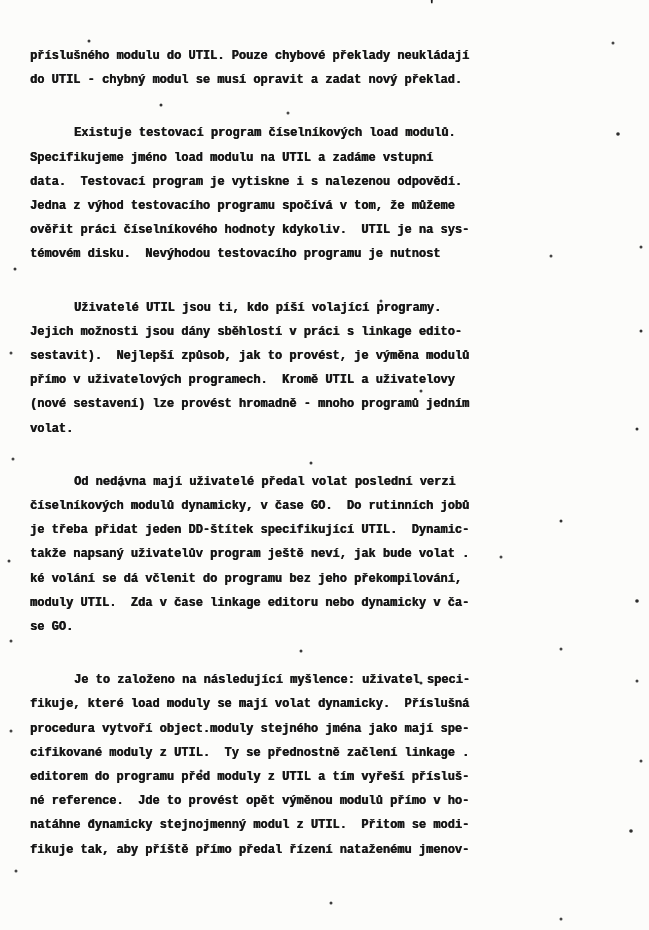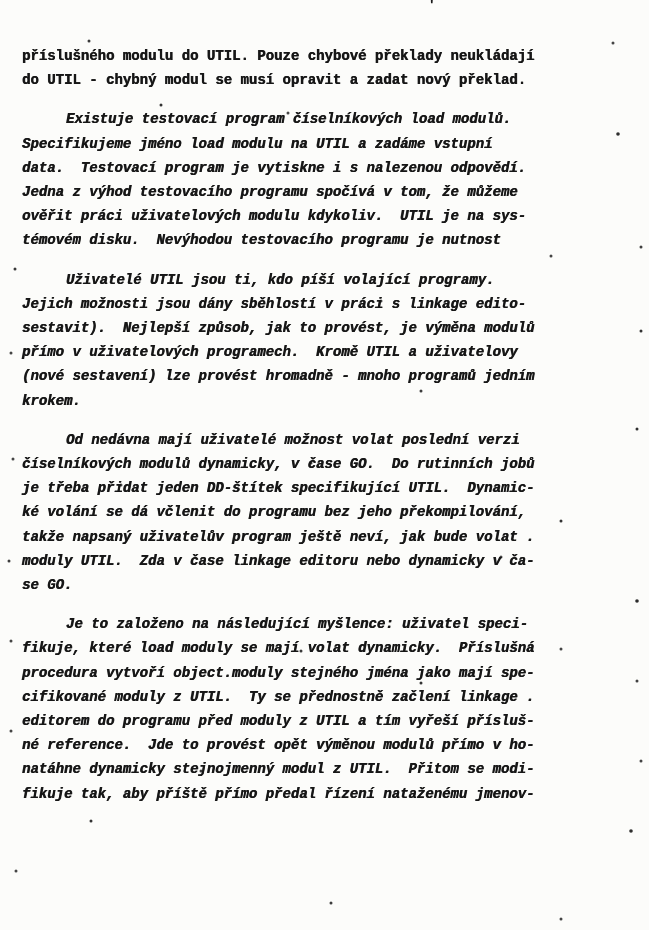--- a/index.html
+++ b/index.html
@@ -70,29 +70,29 @@
       200px 770px 0 0.5px #3b3b3b,
       640px 760px 0 0.5px #444,
       90px 820px 0 0.5px #333,
       630px 830px 0 0.8px #2f2f2f,
       15px 870px 0 0.5px #454545,
       330px 902px 0 0.5px #3c3c3c,
       560px 918px 0 0.5px #444;
   }
   .text-block {
     position: absolute;
-    left: 22px;
+    left: 30px;
     top: 44px;
     width: 612px;
-    font-size: 14px;
+    font-size: 12px;
     line-height: 24.2px;
     letter-spacing: 0;
   }
   .paragraph { margin: 0; }
-  .paragraph + .paragraph { margin-top: 15px; font-style: italic; }
+  .paragraph + .paragraph { margin-top: 29px; }
   .paragraph.indent .line:first-child { text-indent: 44px; }
   .line {
     white-space: pre;
     text-shadow: 0.4px 0.4px 0.5px rgba(12, 12, 12, 0.85),
                  -0.2px 0.2px 0.3px rgba(12, 12, 12, 0.4);
   }
 </style>
 </head>
 <body>
 
@@ -102,37 +102,37 @@
   <div class="text-block">
       <div class="paragraph">
         <div class="line">příslušného modulu do UTIL. Pouze chybové překlady neukládají</div>
         <div class="line">do UTIL - chybný modul se musí opravit a zadat nový překlad.</div>
       </div>
       <div class="paragraph indent">
         <div class="line">Existuje testovací program číselníkových load modulů.</div>
         <div class="line">Specifikujeme jméno load modulu na UTIL a zadáme vstupní</div>
         <div class="line">data.  Testovací program je vytiskne i s nalezenou odpovědí.</div>
         <div class="line">Jedna z výhod testovacího programu spočívá v tom, že můžeme</div>
-        <div class="line">ověřit práci uživatelových modulu kdykoliv.  UTIL je na sys-</div>
+        <div class="line">ověřit práci číselníkového hodnoty kdykoliv.  UTIL je na sys-</div>
         <div class="line">témovém disku.  Nevýhodou testovacího programu je nutnost</div>
       </div>
       <div class="paragraph indent">
         <div class="line">Uživatelé UTIL jsou ti, kdo píší volající programy.</div>
         <div class="line">Jejich možnosti jsou dány sběhlostí v práci s linkage edito-</div>
         <div class="line">sestavit).  Nejlepší způsob, jak to provést, je výměna modulů</div>
         <div class="line">přímo v uživatelových programech.  Kromě UTIL a uživatelovy</div>
         <div class="line">(nové sestavení) lze provést hromadně - mnoho programů jedním</div>
-        <div class="line">krokem.</div>
+        <div class="line">volat.</div>
       </div>
       <div class="paragraph indent">
-        <div class="line">Od nedávna mají uživatelé možnost volat poslední verzi</div>
+        <div class="line">Od nedávna mají uživatelé předal volat poslední verzi</div>
         <div class="line">číselníkových modulů dynamicky, v čase GO.  Do rutinních jobů</div>
         <div class="line">je třeba přidat jeden DD-štítek specifikující UTIL.  Dynamic-</div>
+        <div class="line">takže napsaný uživatelův program ještě neví, jak bude volat .</div>
         <div class="line">ké volání se dá včlenit do programu bez jeho překompilování,</div>
-        <div class="line">takže napsaný uživatelův program ještě neví, jak bude volat .</div>
         <div class="line">moduly UTIL.  Zda v čase linkage editoru nebo dynamicky v ča-</div>
         <div class="line">se GO.</div>
       </div>
       <div class="paragraph indent">
         <div class="line">Je to založeno na následující myšlence: uživatel speci-</div>
         <div class="line">fikuje, které load moduly se mají volat dynamicky.  Příslušná</div>
         <div class="line">procedura vytvoří object.moduly stejného jména jako mají spe-</div>
         <div class="line">cifikované moduly z UTIL.  Ty se přednostně začlení linkage .</div>
         <div class="line">editorem do programu před moduly z UTIL a tím vyřeší přísluš-</div>
         <div class="line">né reference.  Jde to provést opět výměnou modulů přímo v ho-</div>

